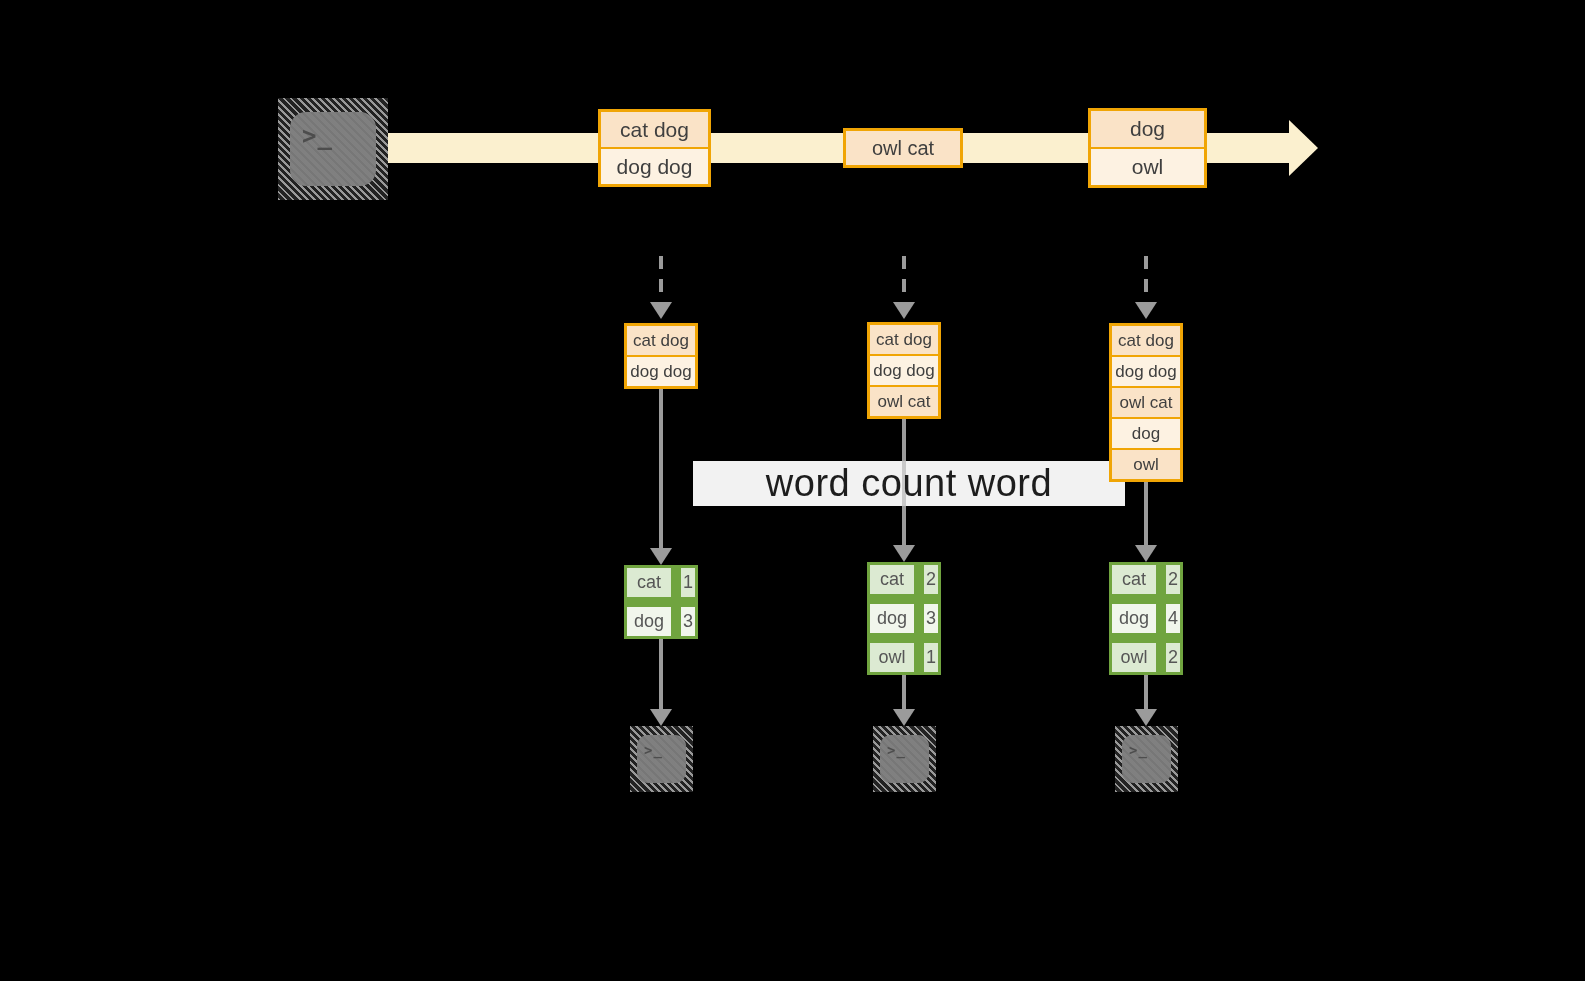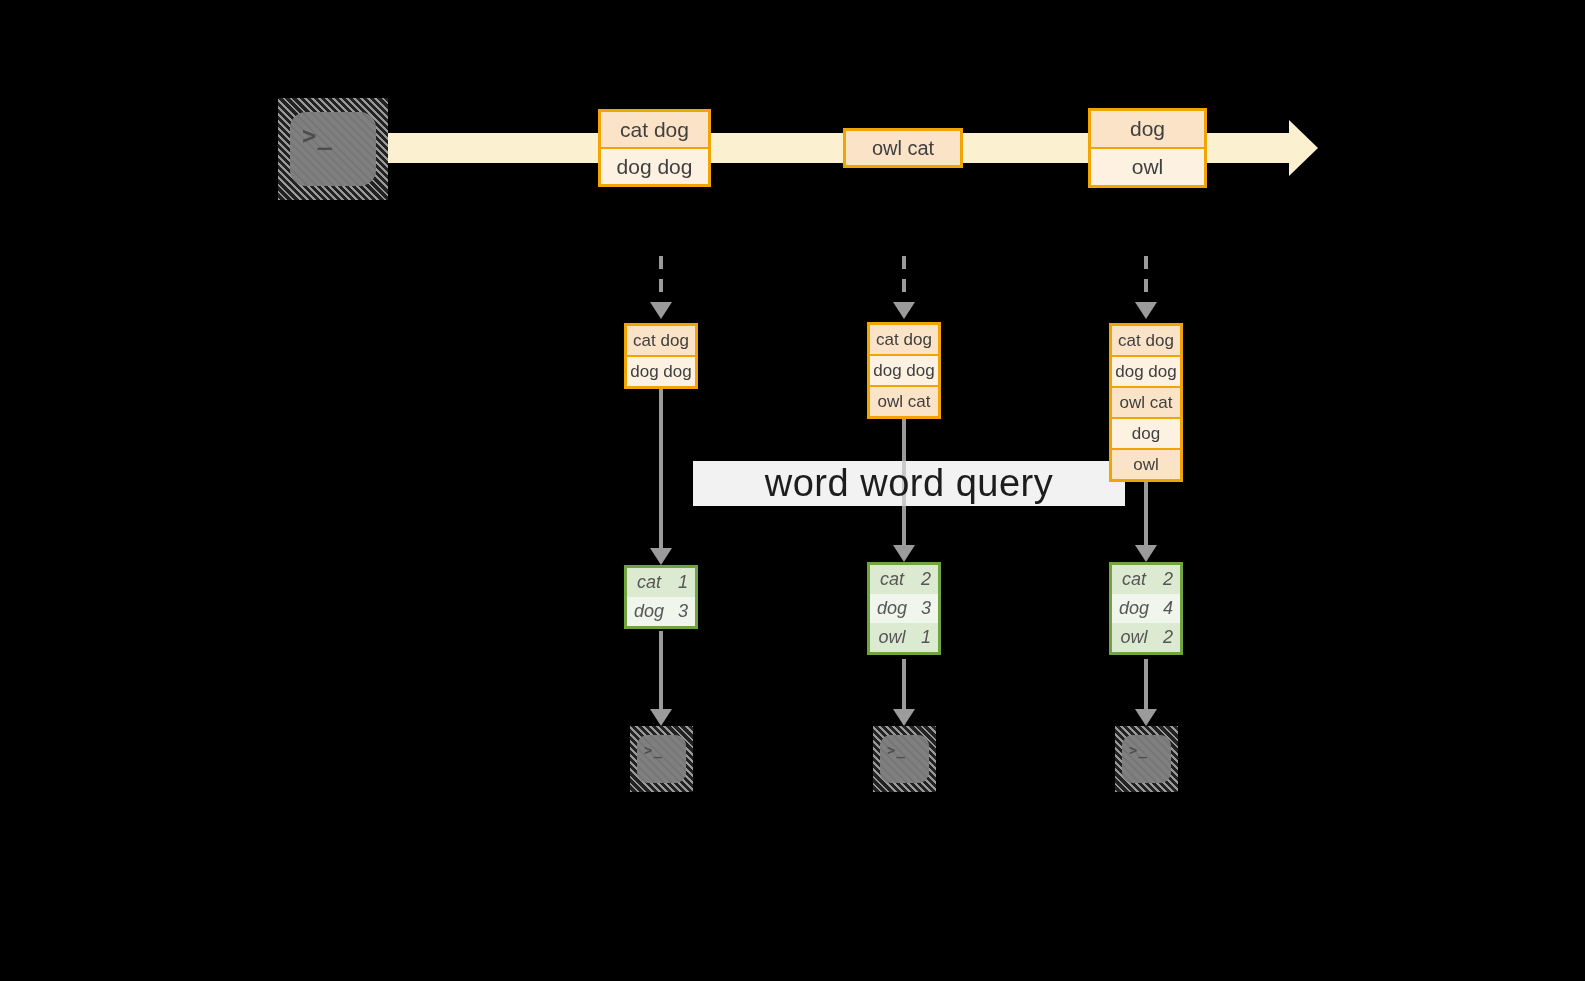--- a/index.html
+++ b/index.html
@@ -20,22 +20,22 @@
   .orow.light{background:var(--rowlight);}
   .orow + .orow{border-top:2px solid var(--amber);}
 
   
   .vline{width:4px;background:var(--gray);}
   .vdash{width:4px;background:repeating-linear-gradient(to bottom,var(--gray) 0 13px,transparent 13px 23px);}
   .ahead{width:0;height:0;border-left:11px solid transparent;border-right:11px solid transparent;
          border-top:17px solid var(--gray);}
 
   
-  .gtable{display:grid;grid-template-columns:44px 1fr;gap:0;background:var(--green);
-          border:3px solid var(--green);box-sizing:border-box;font-style:italic;}
+  .gtable{display:grid;grid-template-columns:44px 1fr;gap:10px;background:var(--green);
+          border:3px solid var(--green);box-sizing:border-box;}
   .gcell{display:flex;align-items:center;justify-content:center;font-size:18px;color:#565656;}
   .gcell.dark{background:var(--celldark);}
   .gcell.light{background:var(--celllight);}
 
   
   .term-outer{background:repeating-linear-gradient(45deg,#999 0 2px,#222 2px 5px);}
   .term-inner{position:absolute;background:#7d7d7d;border-radius:14px;
     background-image:repeating-linear-gradient(45deg,rgba(0,0,0,0.05) 0 2px,rgba(255,255,255,0.02) 2px 6px);}
   .term-glyph{position:absolute;color:#4d4d4d;font-family:"DejaVu Sans Mono",monospace;
               font-weight:bold;letter-spacing:1px;}
@@ -45,21 +45,21 @@
   .query-text{position:relative;z-index:2;font-size:38px;color:#1d1d1d;letter-spacing:0.5px;}
   .query-line-overlay{position:absolute;width:4px;background:#c9c9c9;z-index:1;}
 </style>
 </head>
 <body style="--band: #fbf0cf; --amber: #f0a505; --rowdark: #fae3c7; --rowlight: #fdf2e2; --gray: #9b9b9b; --green: #70a43f; --celldark: #dcead2; --celllight: #f1f6ec;">
 
 <div id="diagram">
 
   <div class="abs query-band" id="query-band" style="left:693px;top:461px;width:432px;height:45px;z-index:5;">
     <div class="query-line-overlay" style="left:209px;top:0;height:45px;"></div>
-    <span class="query-text">word word query</span>
+    <span class="query-text">word count word</span>
   </div>
 <div class="abs stream-band" style="left: 373px; top: 133px; width: 916px; height: 30px; z-index: 1;"></div>
     <div class="abs stream-head" style="left: 1289px; top: 120px; z-index: 1;"></div>
     <div class="abs term-outer" style="left: 278px; top: 98px; width: 110px; height: 102px; z-index: 3;">
       <div class="abs term-inner" style="left: 12px; top: 14px; width: 86px; height: 74px; border-radius: 16px;">
         <div class="abs term-glyph" style="left: 12px; top: 10px; font-size: 24px;">&gt;_</div>
       </div>
     </div>
     <div class="abs obox" style="left: 598px; top: 109px; width: 113px; z-index: 3;">
       <div class="abs orow dark" style="position: relative; height: 35px; line-height: 35px; font-size: 21px;">cat dog</div>

